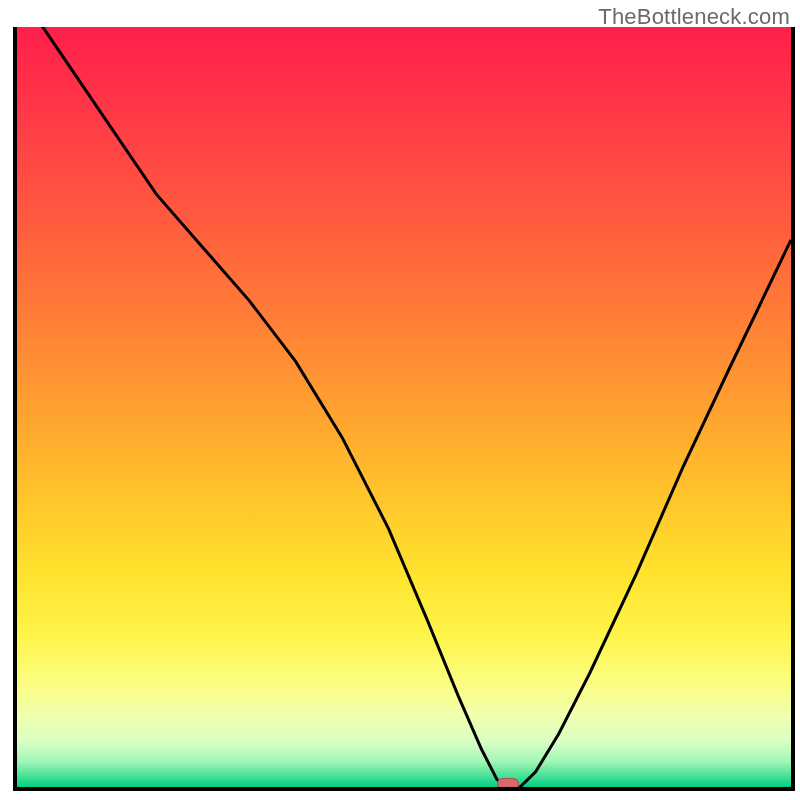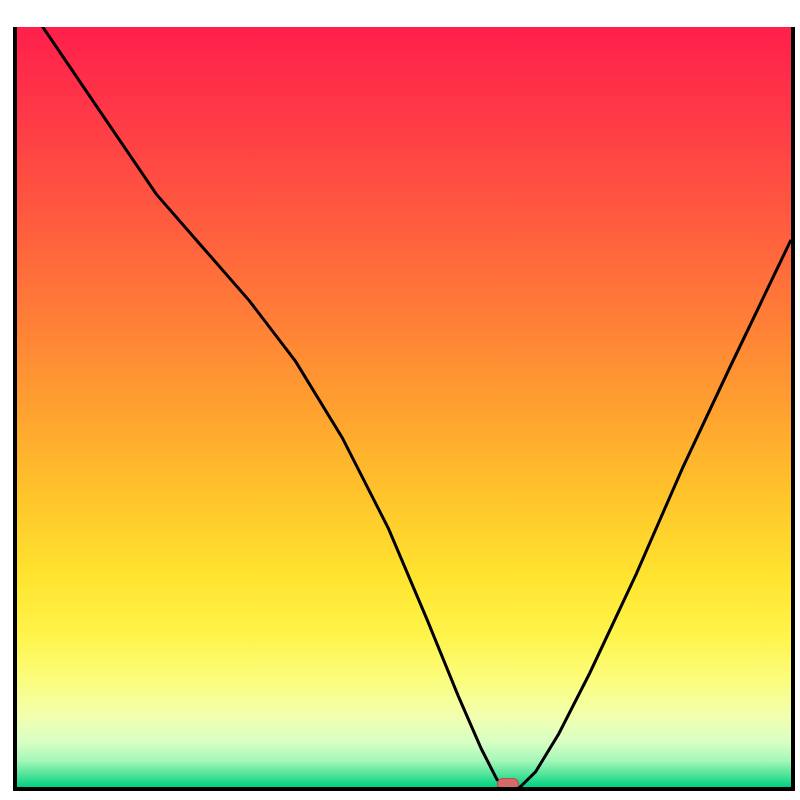--- a/index.html
+++ b/index.html
@@ -58,20 +58,21 @@
     height: 12px;
     border-radius: 6px;
     transform: translate(-50%, -50%);
   }
 </style>
 </head>
 <body>
 
 <div class="frame">
 
+  <div class="watermark">TheBottleneck.com</div>
 
   <div class="plot-inner">
     <svg class="bg" viewBox="0 0 774 760" preserveAspectRatio="none">
       <defs>
         <linearGradient id="grad" x1="0" y1="0" x2="0" y2="1">
             <stop offset="0.00%" stop-color="#ff1f4b"></stop>
             <stop offset="12.00%" stop-color="#ff3a47"></stop>
             <stop offset="25.00%" stop-color="#ff5a3f"></stop>
             <stop offset="38.00%" stop-color="#ff7d37"></stop>
             <stop offset="50.00%" stop-color="#ffa030"></stop>

